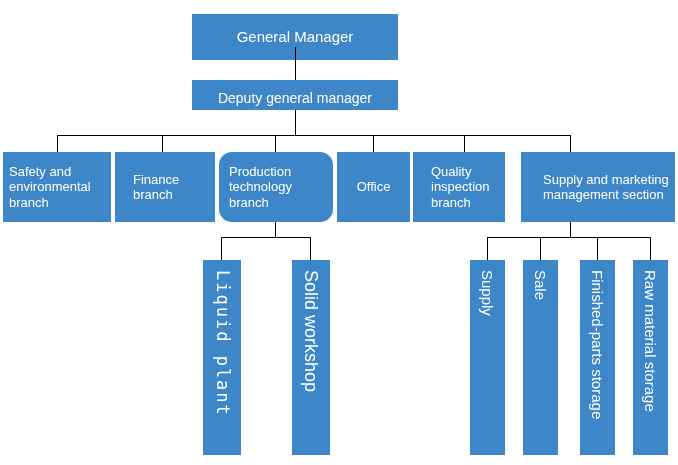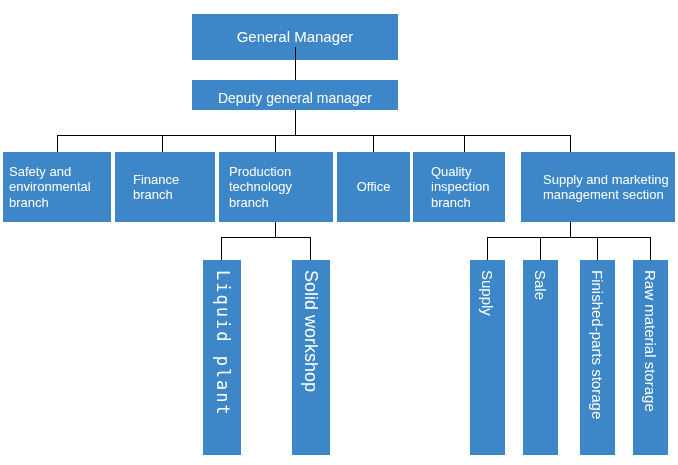--- a/index.html
+++ b/index.html
@@ -91,21 +91,21 @@
   <div class="line vert" style="left:570px; top:135px; height:17px;"></div>
 
   <div class="node h left" style="left:115px; top:152px; width:100px; height:70px; font-size:13px; padding-left:18px;">
     <span class="label">Finance branch</span>
   </div>
 
   <div class="node h left" style="left:3px; top:152px; width:108px; height:70px; font-size:13px;">
     <span class="label">Safety and environmental branch</span>
   </div>
 
-  <div class="node h left" style="left:219px; top:152px; width:114px; height:70px; font-size:13px; padding-left:10px;">
+  <div class="node h left" style="left:219px; top:152px; width:114px; height:70px; font-size:13px; padding-left:10px;border-radius:13px;">
     <span class="label">Production technology branch</span>
   </div>
 
   <div class="node h center" style="left:337px; top:152px; width:73px; height:70px; font-size:13px;">
     <span class="label">Office</span>
   </div>
 
   <div class="node h left" style="left:413px; top:152px; width:92px; height:70px; font-size:13px; padding-left:18px;">
     <span class="label">Quality inspection branch</span>
   </div>

